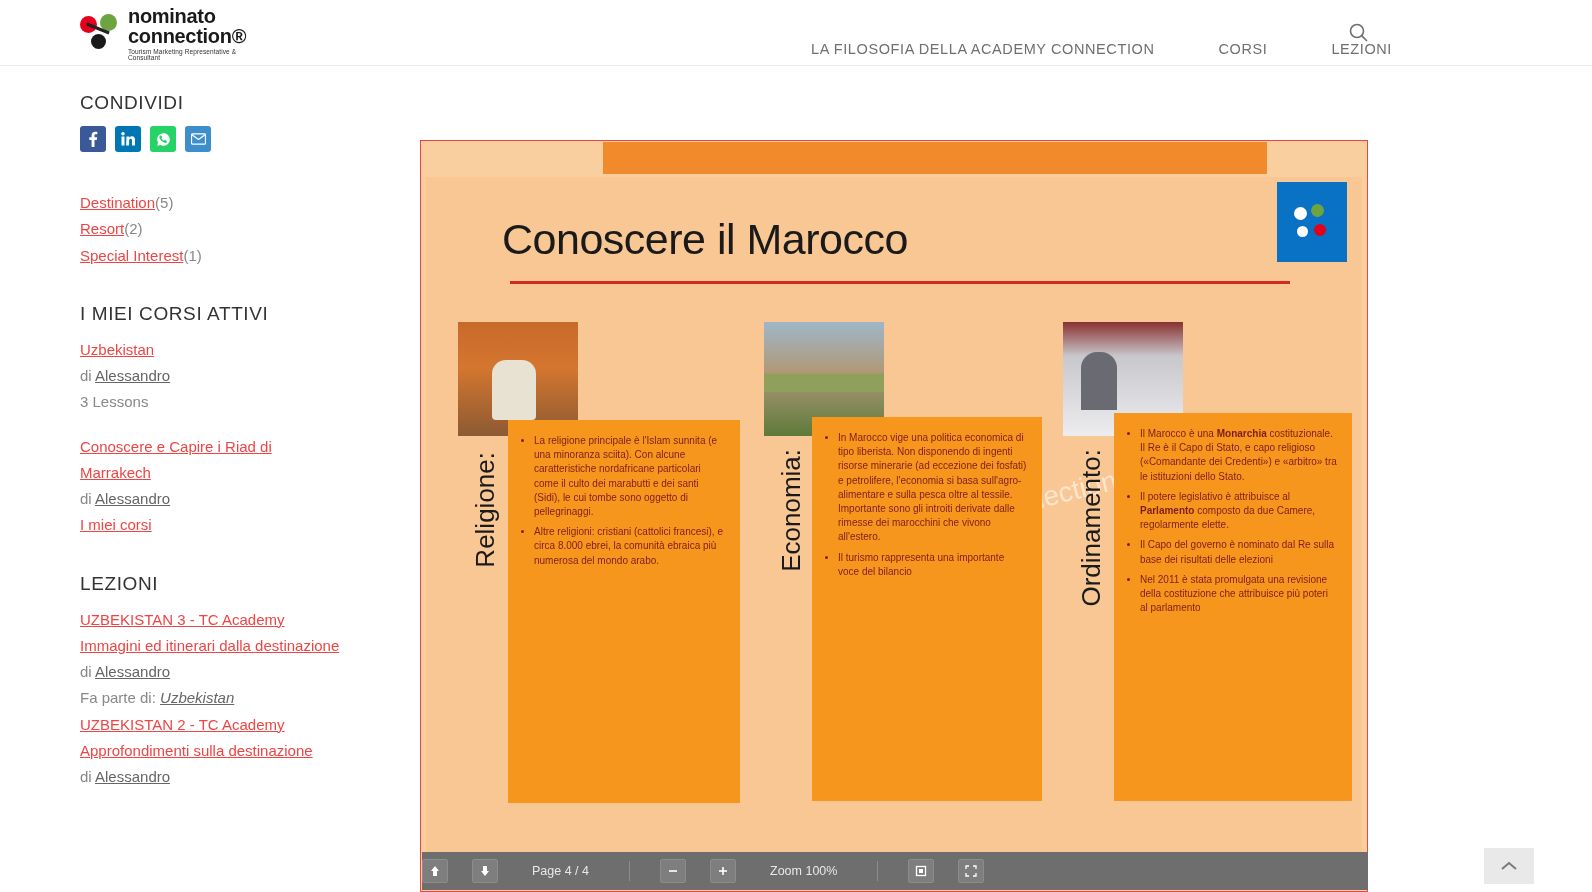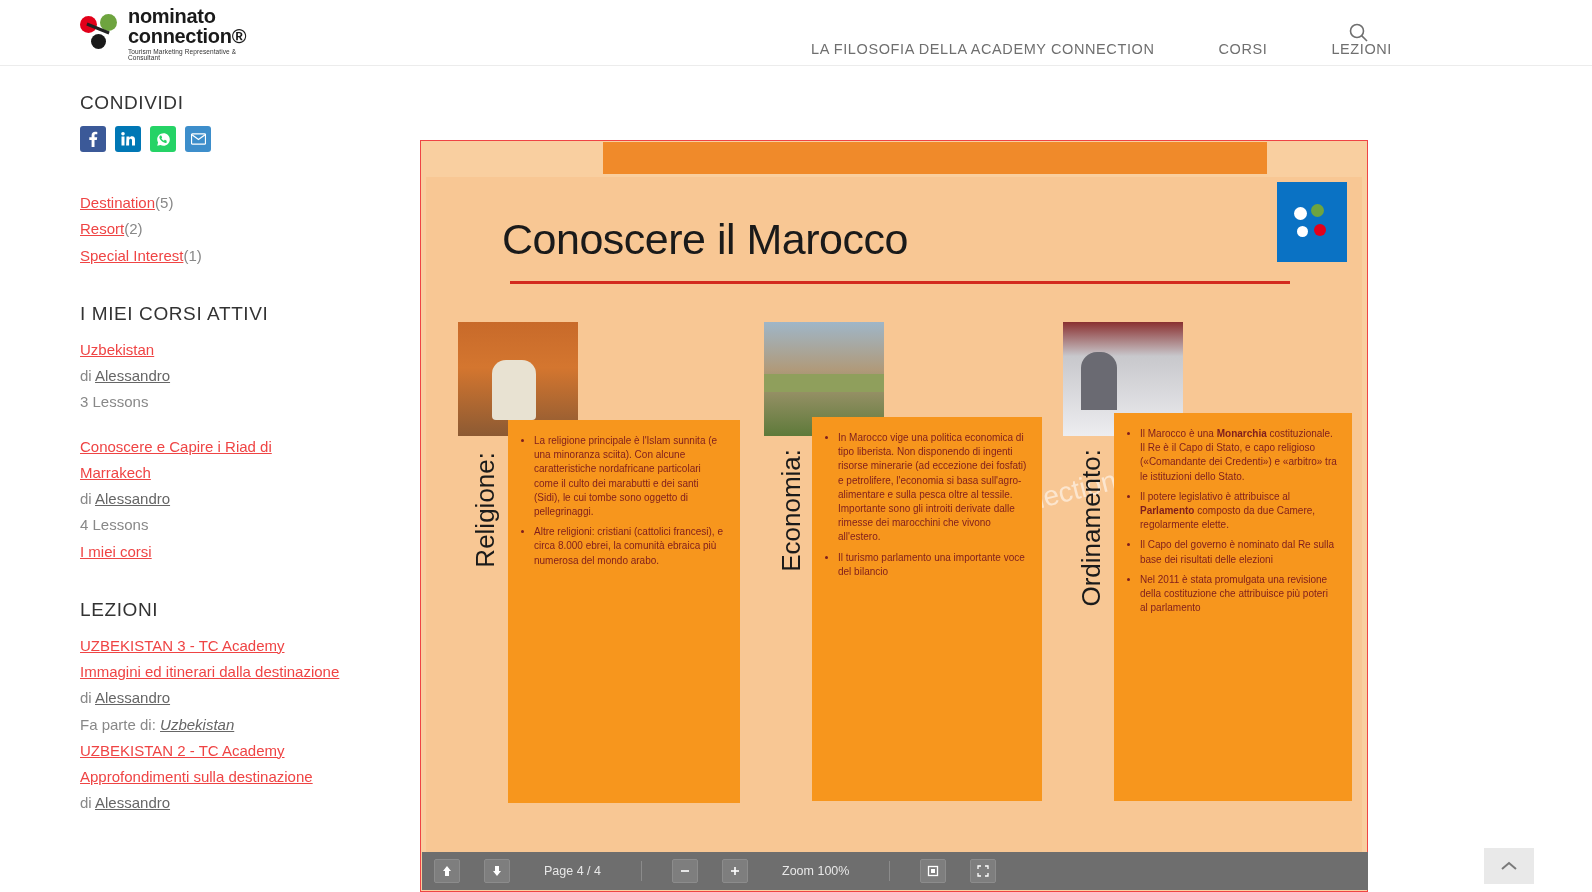--- a/index.html
+++ b/index.html
@@ -206,21 +206,21 @@
     color: #7f1d1d; font-size: 10px; line-height: 1.42;
     margin-bottom: 6px;
   }
   .col ul li b { font-weight: bold; }
 
   
   .pdf-toolbar {
     position: absolute; left: 1px; bottom: 1px;
     width: 946px; height: 38px;
     background: #6e6e6e;
-    display: flex; align-items: center; padding-left: 12px; gap: 24px;
+    display: flex; align-items: center; padding-left: 0; gap: 24px;
   }
   .tb-btn {
     width: 26px; height: 24px; background: #7e7e7e;
     border: 1px solid #8c8c8c; border-radius: 2px;
     display: flex; align-items: center; justify-content: center;
     color: #fff; font-size: 12px; cursor: pointer;
   }
   .tb-text { color: #e8e8e8; font-size: 12.5px; margin: 0 10px; }
   .tb-sep { width: 1px; height: 20px; background: #8b8b8b; margin: 0 6px; }
 
@@ -315,21 +315,20 @@
 
       <div>
         <a class="side-link" href="#">Uzbekistan</a>
         <div class="side-sub"><span>di </span><a href="#">Alessandro</a></div>
         <div class="side-sub">3 Lessons</div>
       </div>
 
       <div style="margin-top:18px">
         <a class="side-link" href="#">Conoscere e Capire i Riad di Marrakech</a>
         <div class="side-sub"><span>di </span><a href="#">Alessandro</a></div>
-        <div class="side-sub">4 Lessons</div>
       </div>
 
       <a class="side-link" href="#">I miei corsi</a>
     </div>
 
     <div class="side-block">
       <h3>LEZIONI</h3>
 
       <div>
         <a class="side-link" href="#">UZBEKISTAN 3 - TC Academy Immagini ed itinerari dalla destinazione</a>
@@ -376,21 +375,21 @@
 
         <div class="col col1">
           <ul>
               <li><span>La religione principale è l'Islam sunnita (e una minoranza sciita). Con alcune caratteristiche nordafricane particolari come il culto dei marabutti e dei santi (Sidi), le cui tombe sono oggetto di pellegrinaggi.</span></li>
               <li><span>Altre religioni: cristiani (cattolici francesi), e circa 8.000 ebrei, la comunità ebraica più numerosa del mondo arabo.</span></li>
             </ul>
         </div>
         <div class="col col2">
           <ul>
               <li><span>In Marocco vige una politica economica di tipo liberista. Non disponendo di ingenti risorse minerarie (ad eccezione dei fosfati) e petrolifere, l'economia si basa sull'agro-alimentare e sulla pesca oltre al tessile. Importante sono gli introiti derivate dalle rimesse dei marocchini che vivono all'estero.</span></li>
-              <li><span>Il turismo parlamento una importante voce del bilancio</span></li>
+              <li><span>Il turismo rappresenta una importante voce del bilancio</span></li>
             </ul>
         </div>
         <div class="col col3">
           <ul>
               <li><span>Il Marocco è una </span><b>Monarchia</b><span> costituzionale. Il Re è il Capo di Stato, e capo religioso («Comandante dei Credenti») e «arbitro» tra le istituzioni dello Stato.</span></li>
               <li><span>Il potere legislativo è attribuisce al </span><b>Parlamento</b><span> composto da due Camere, regolarmente elette.</span></li>
               <li><span>Il Capo del governo è nominato dal Re sulla base dei risultati delle elezioni</span></li>
               <li><span>Nel 2011 è stata promulgata una revisione della costituzione che attribuisce più poteri al parlamento</span></li>
             </ul>
         </div>

